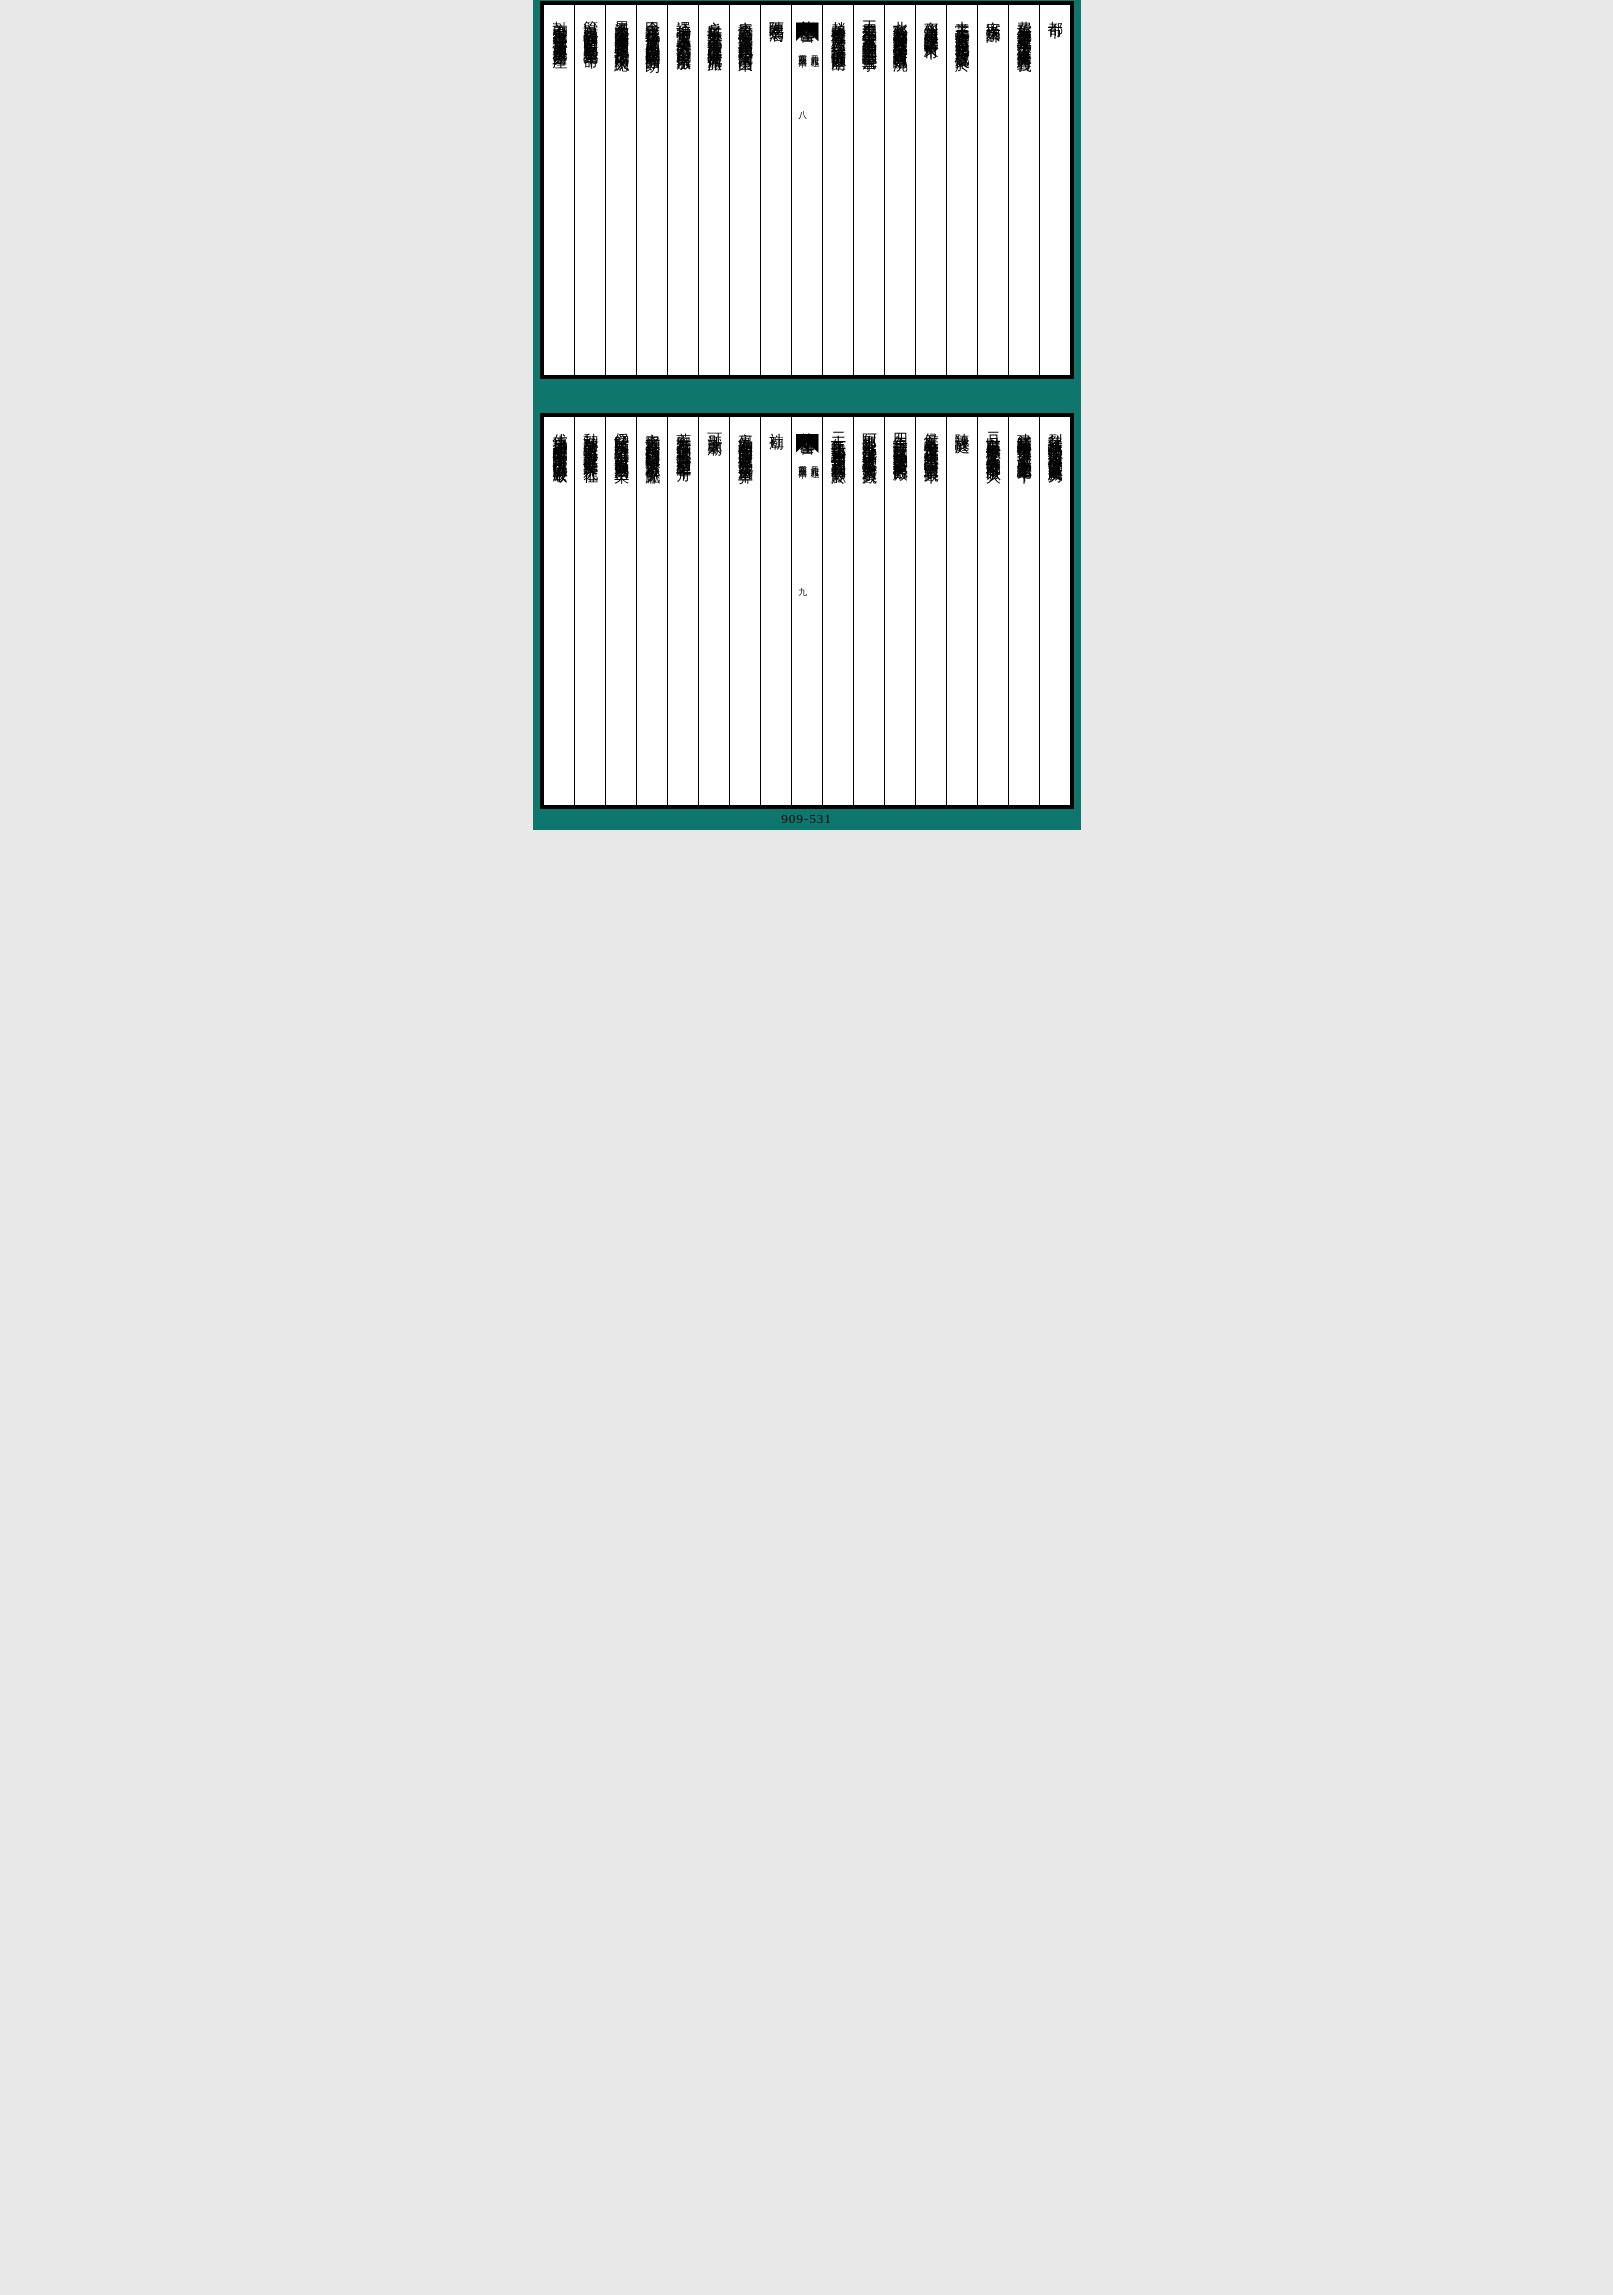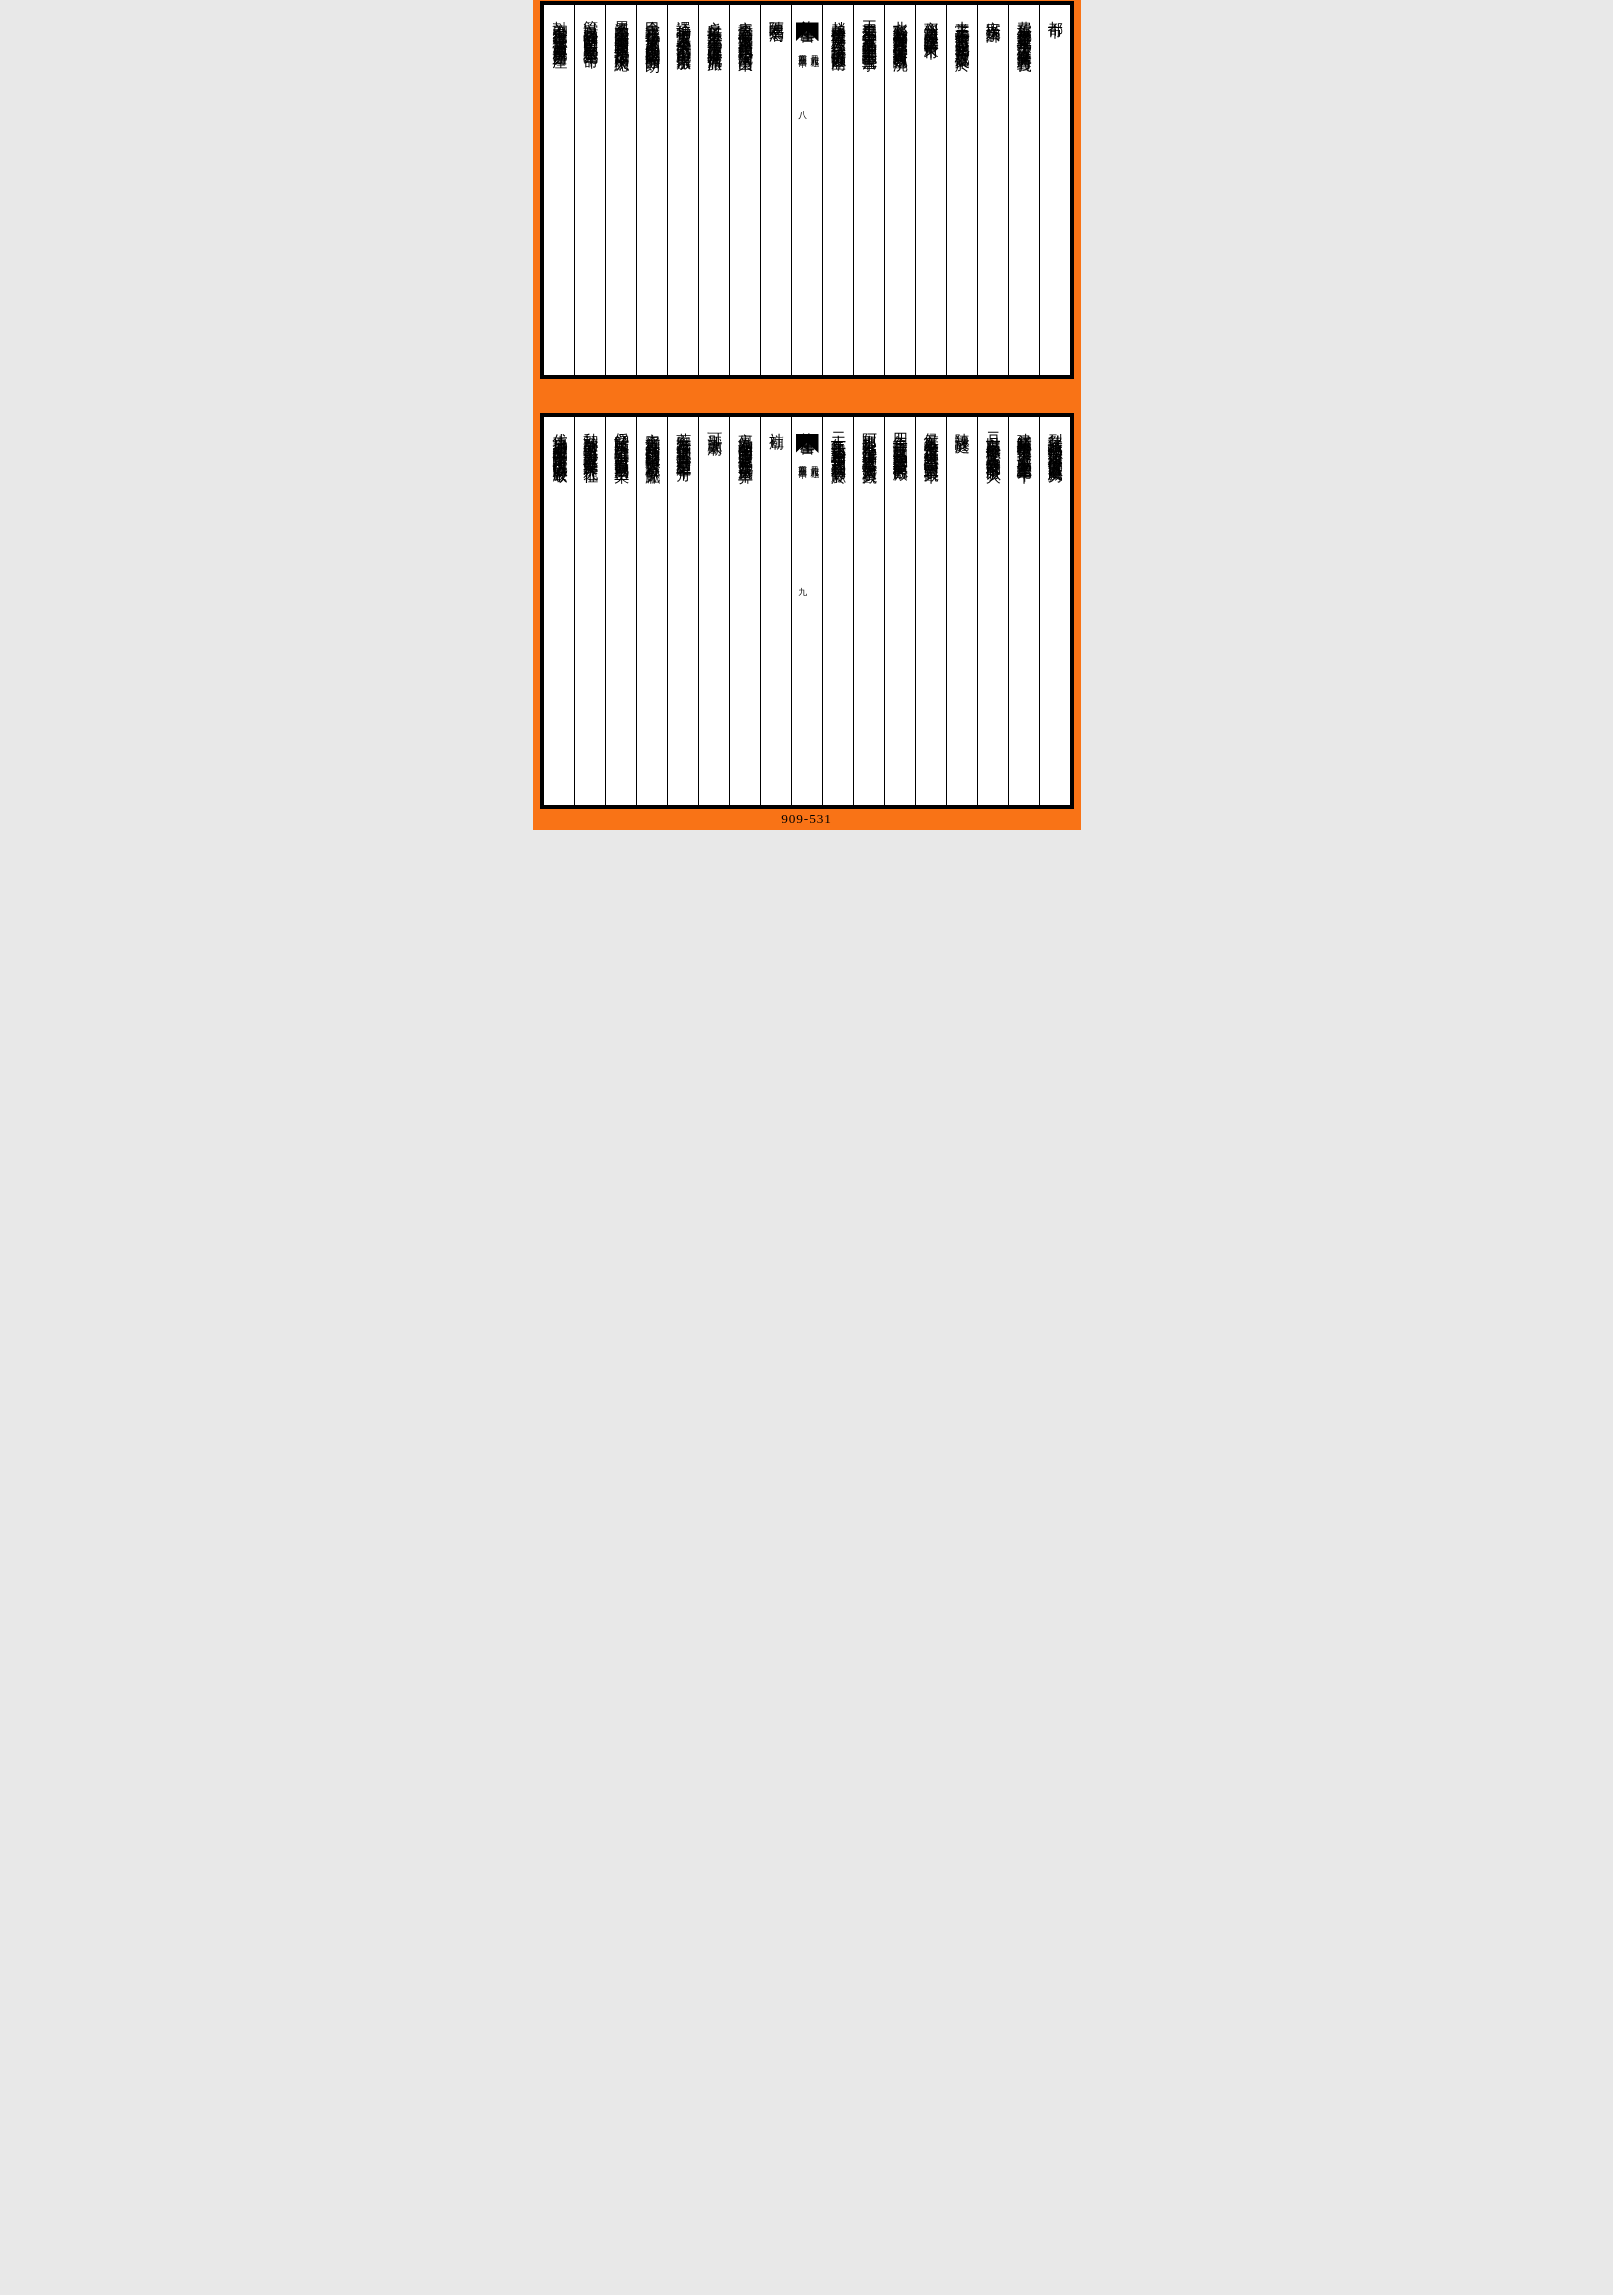--- a/index.html
+++ b/index.html
@@ -1,20 +1,20 @@
 <!DOCTYPE html>
 <html style="font-size:7.3px"><head>
 <meta charset="utf-8">
 <style>
   html, body { margin:0; padding:0; background:#e8e8e8; }
   .page {
     position:relative;
     width:548px; height:830px;
     margin:0 auto;
-    background:#f97316;
+    background:#0f766e;
     font-family:"Liberation Serif", serif;
     color:#000;
     overflow:hidden;
   }
   .block {
     position:absolute;
     left:7.8px; right:6.9px;
     border:4.6px solid #000;
     background:#fff;
     display:flex;

